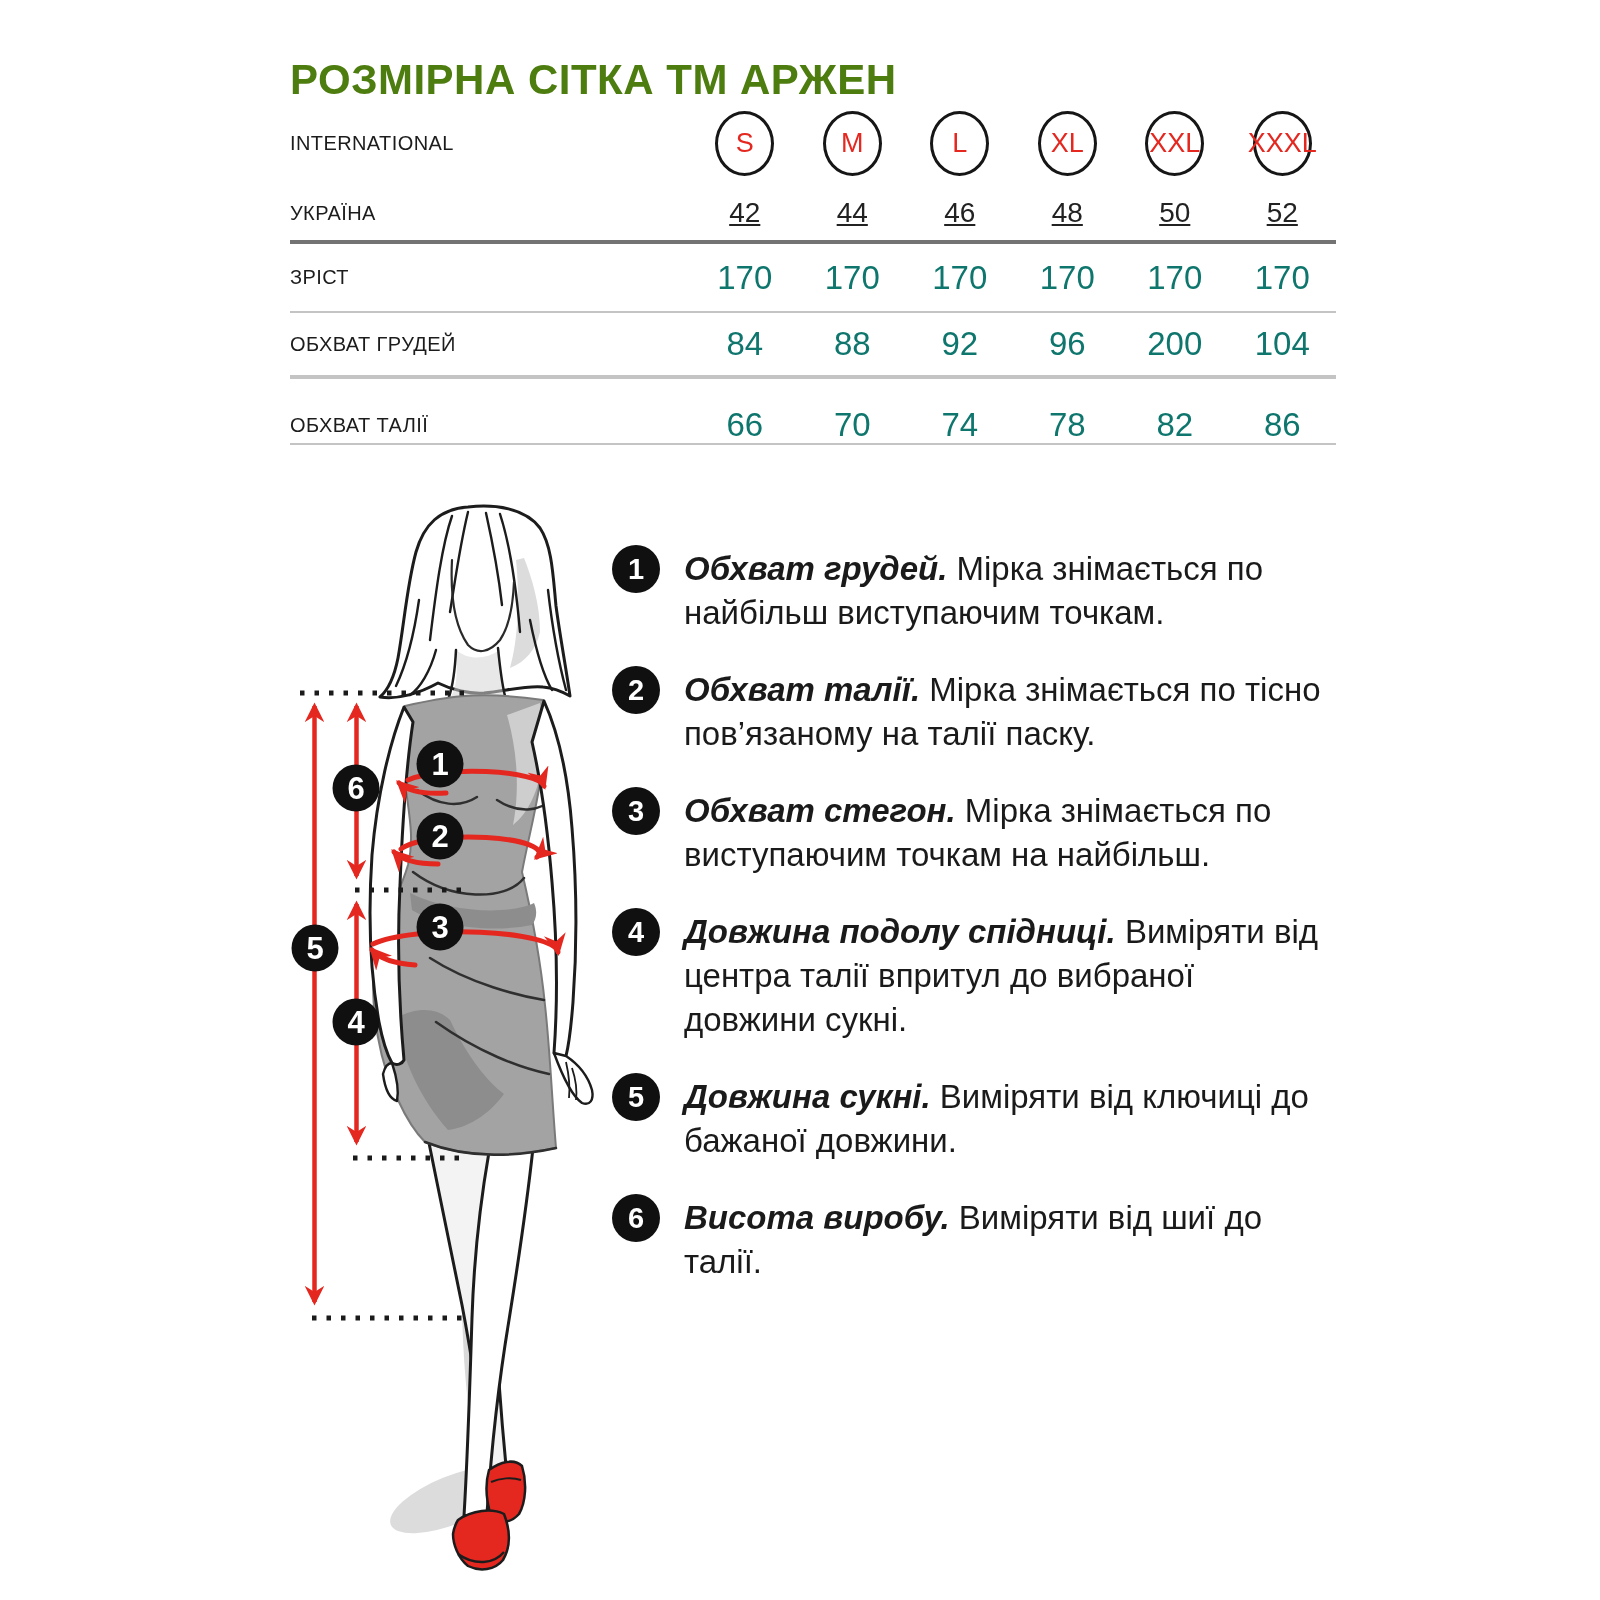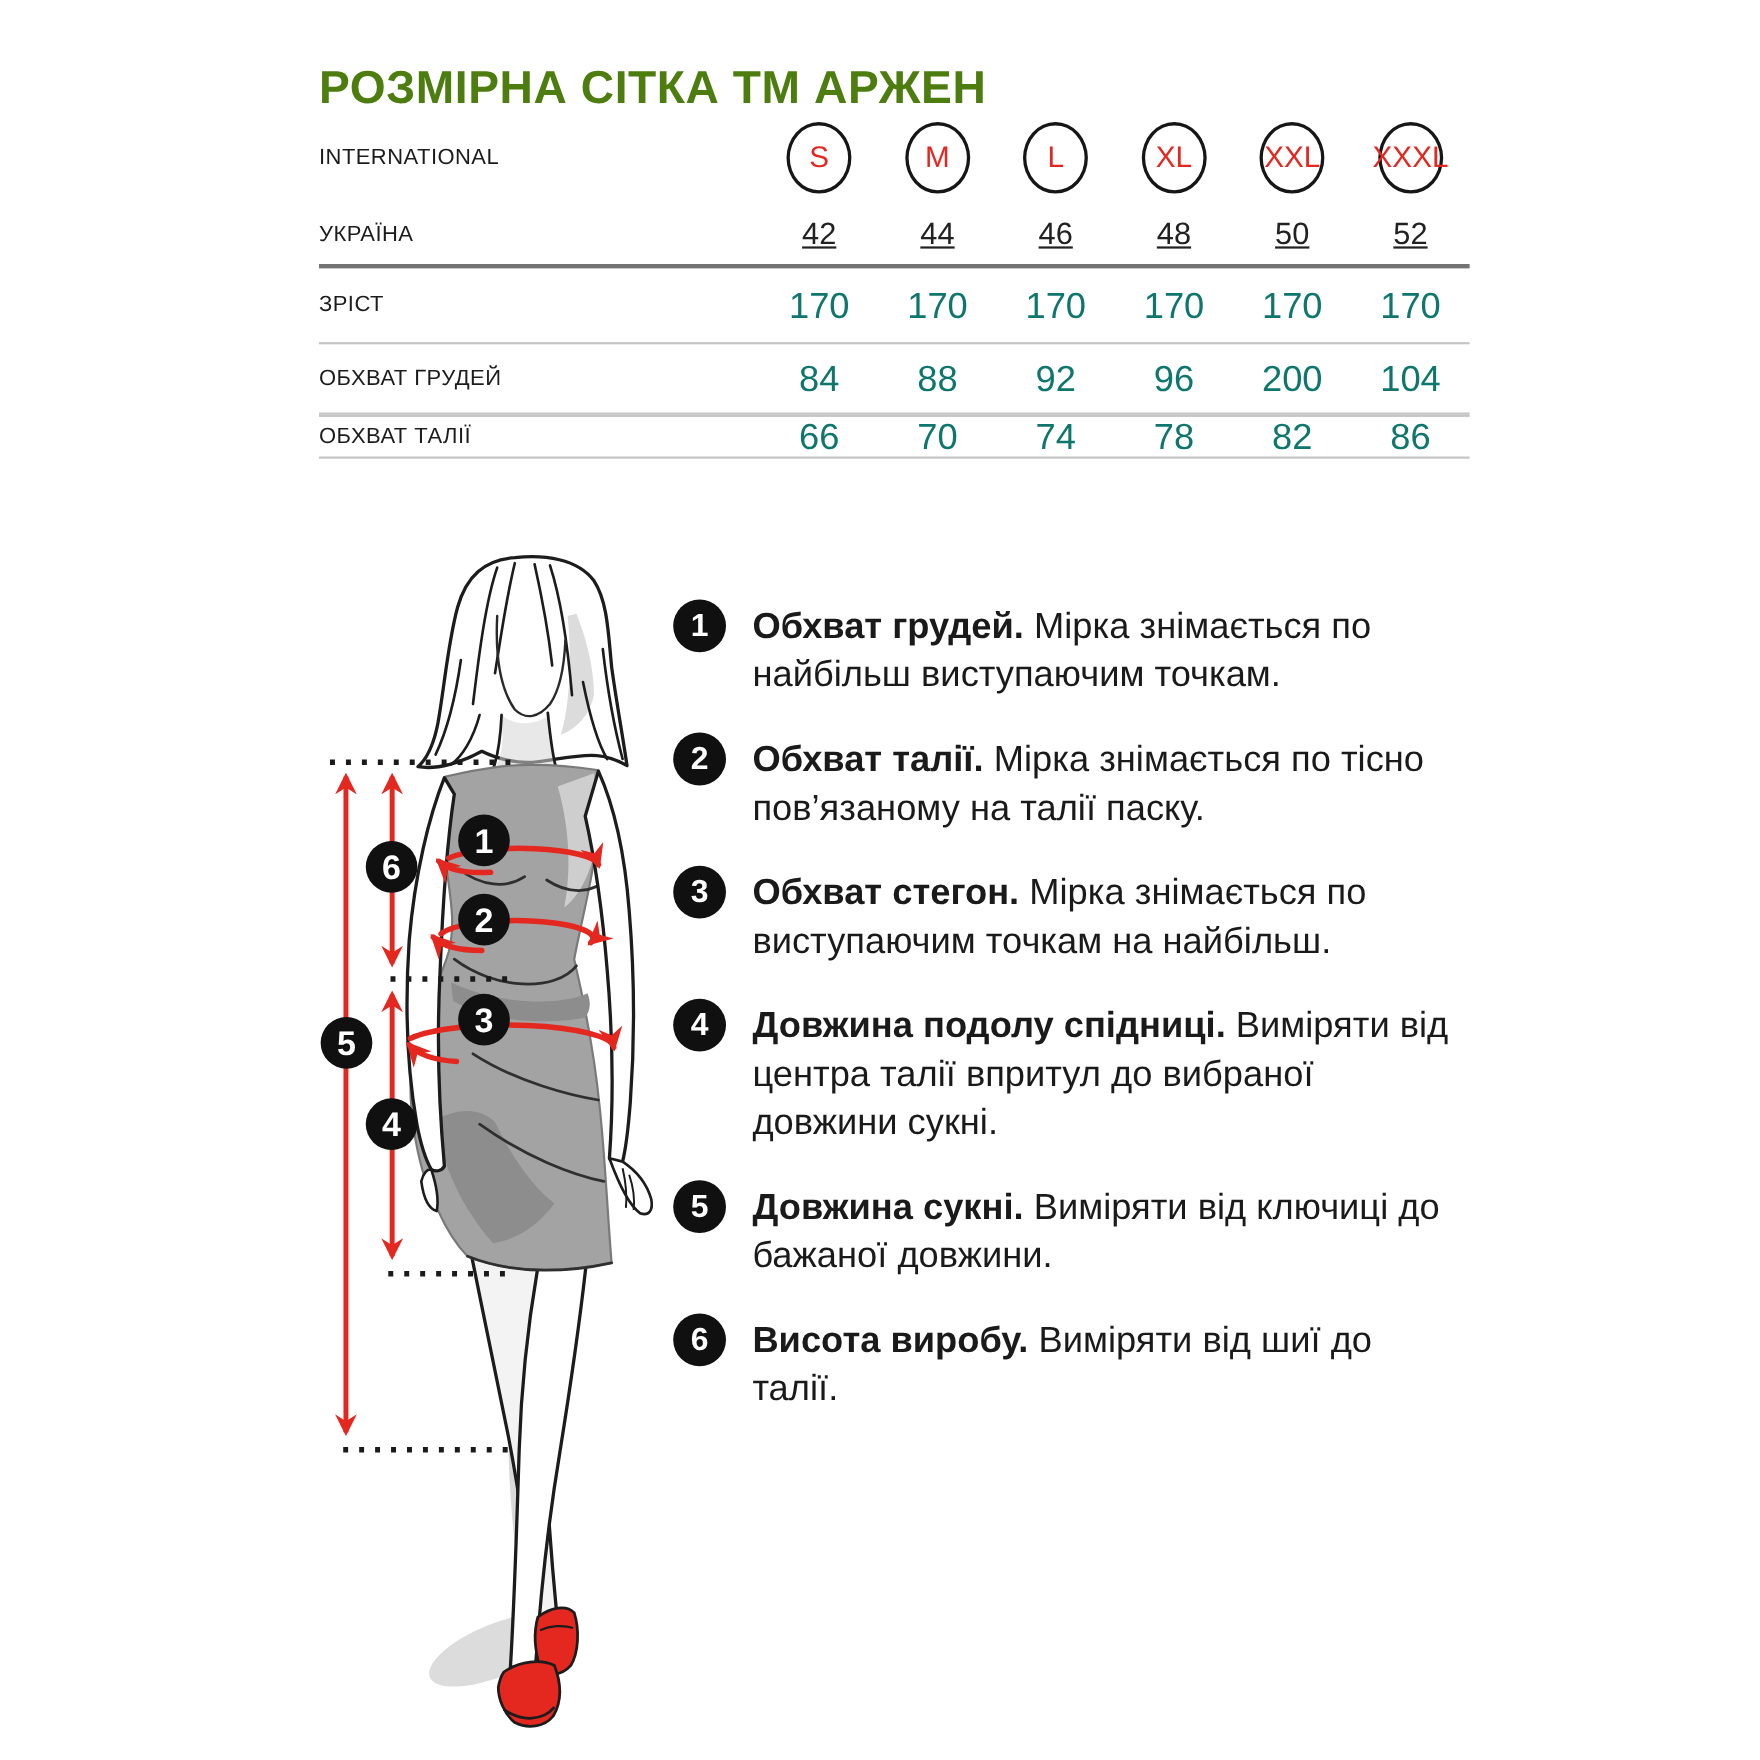--- a/index.html
+++ b/index.html
@@ -10,36 +10,36 @@
               letter-spacing:0.5px;color:#4d7c0f;white-space:nowrap;}
   
   .size-table{position:absolute;left:290px;top:100px;width:1046px;}
   .trow{display:flex;align-items:center;}
   .tlabel{width:401px;font-size:20px;color:#1c1c1c;letter-spacing:0.4px;}
   .tcell{width:107.5px;display:flex;justify-content:center;align-items:center;text-align:center;}
   .row-intl{height:86px;}
   .row-ukr{height:54px;}
   .row-val{height:62px;}
   .row-val.first{height:67px;}
-  .row-val.last{height:36px;}
+  .row-val.last{height:36px;margin-top:28px;}
   .rule{height:4px;background:#737373;}
   .rule.thin{height:2px;background:#c4c4c4;}
   .size-circle{width:53px;height:59px;border:3.5px solid #161616;border-radius:50%;
                display:flex;align-items:center;justify-content:center;
                color:#e42820;font-size:27px;white-space:nowrap;overflow:visible;line-height:1;}
   .ukr-num{font-size:28px;color:#222222;text-decoration:underline;}
   .val-num{font-size:33px;color:#0f766e;}
   
   .legend{position:absolute;left:612px;top:545px;width:760px;}
   .legend-item{display:flex;margin-bottom:31px;}
   .legend-num{flex:0 0 48px;width:48px;height:48px;border-radius:50%;background:#101010;
               color:#ffffff;font-size:29px;font-weight:700;display:flex;align-items:center;
               justify-content:center;margin-right:24px;line-height:1;}
   .legend-text{width:640px;font-size:33px;line-height:44px;color:#1a1a1a;margin:0;padding-top:2px;}
-  .legend-term{font-weight:700;}
+  .legend-term{font-weight:700;font-style:italic;}
   
   .figure-wrap{position:absolute;left:268px;top:495px;width:344px;height:1080px;}
   .figure-wrap svg{display:block;width:100%;height:100%;}
   .marker-num{font-family:"Liberation Sans",sans-serif;font-size:31px;font-weight:700;fill:#ffffff;}
 </style>
 </head>
 <body>
 
 <div id="canvas">
 

